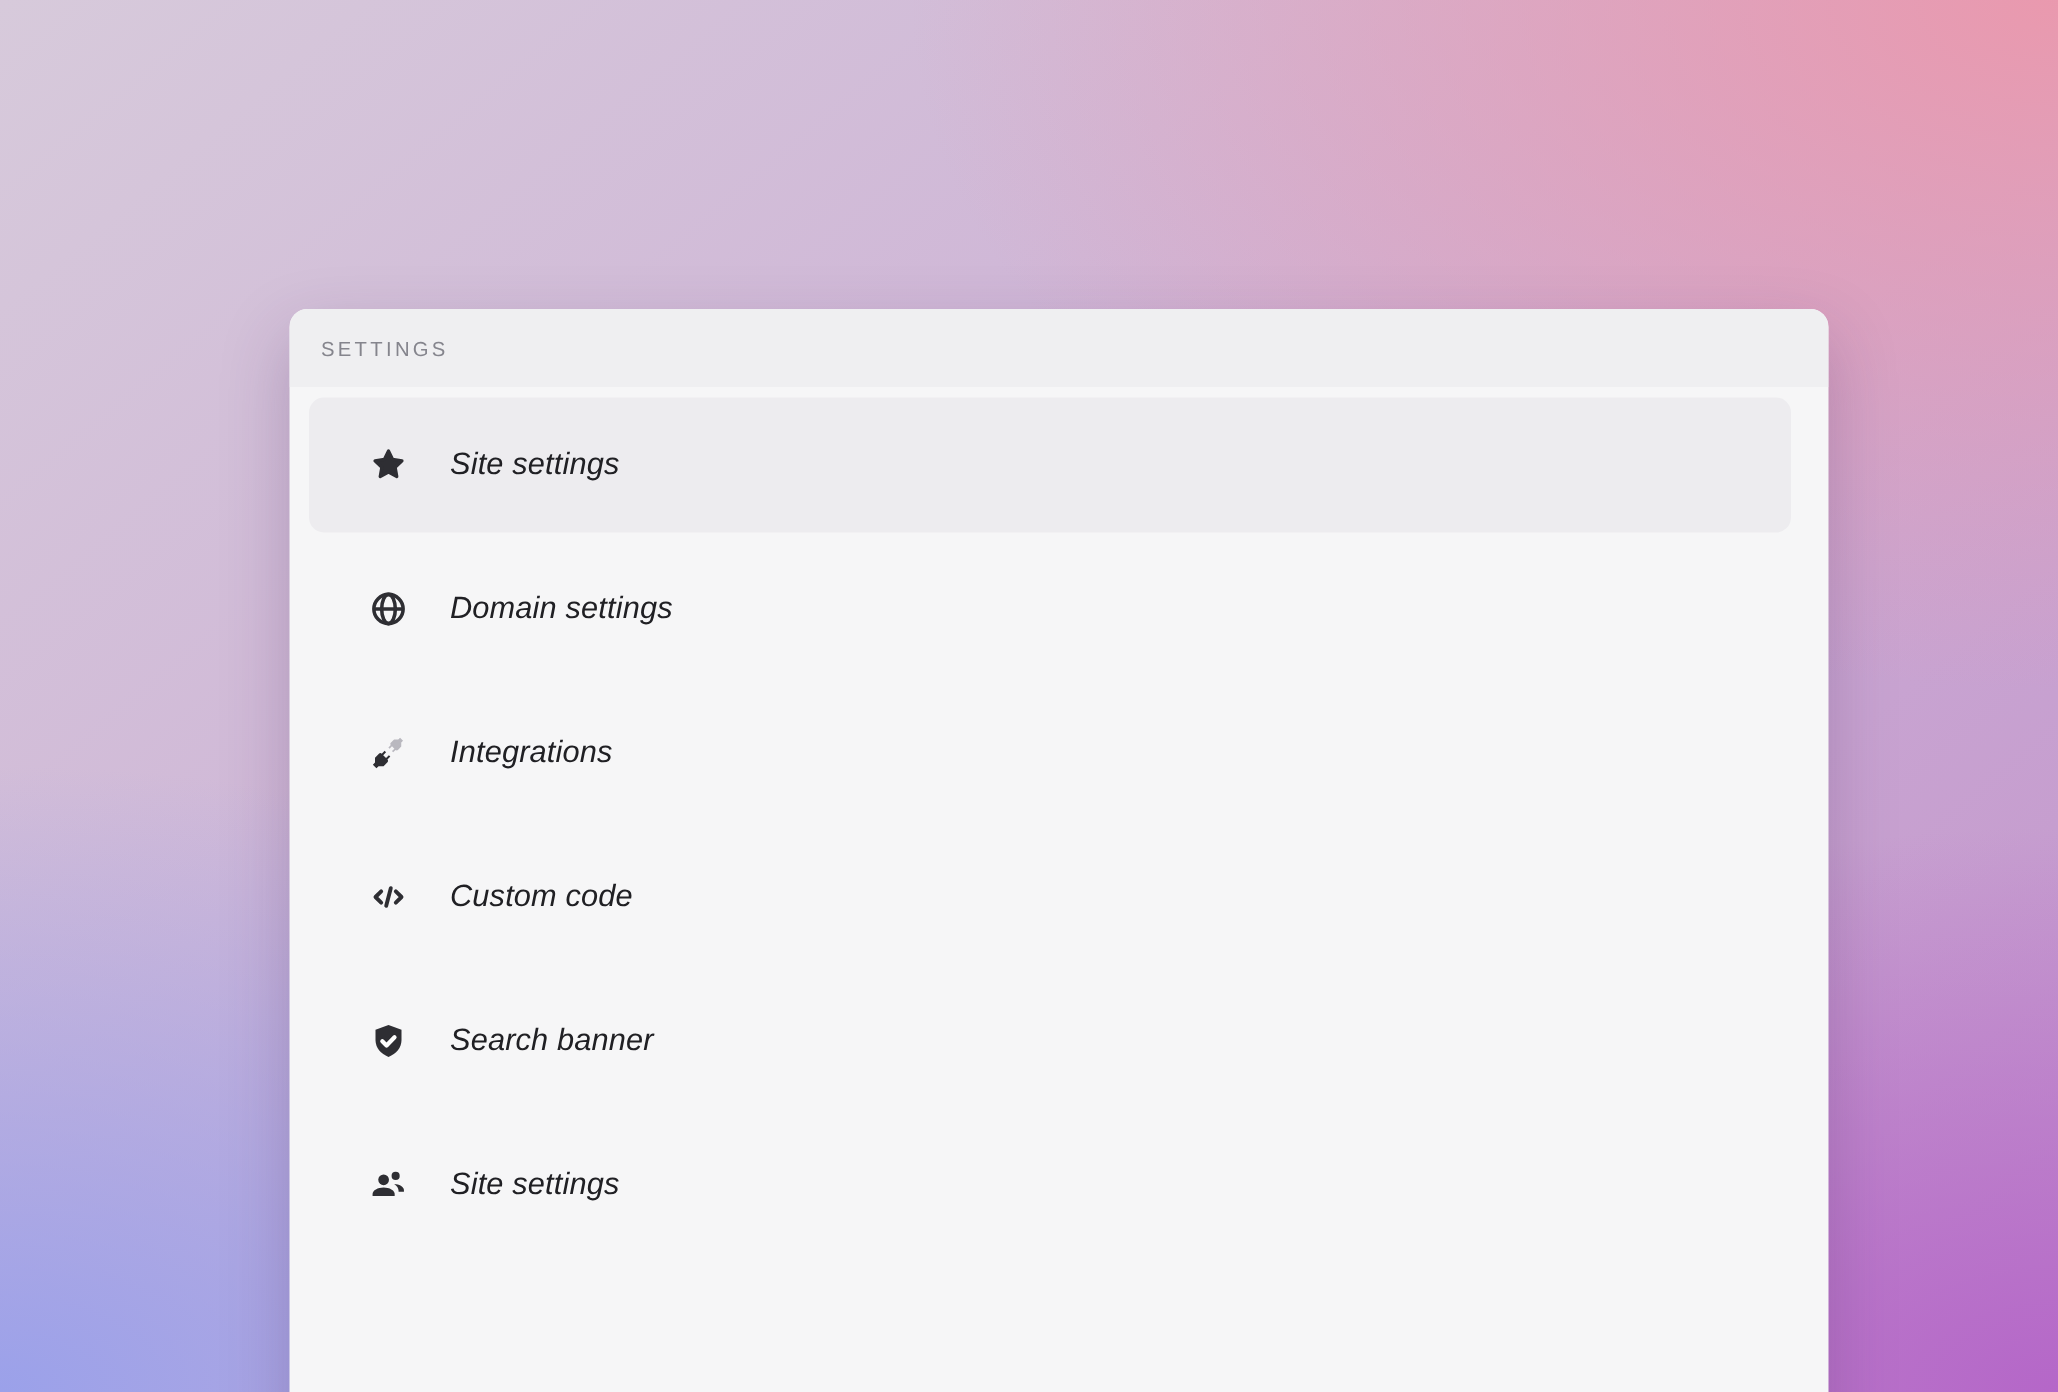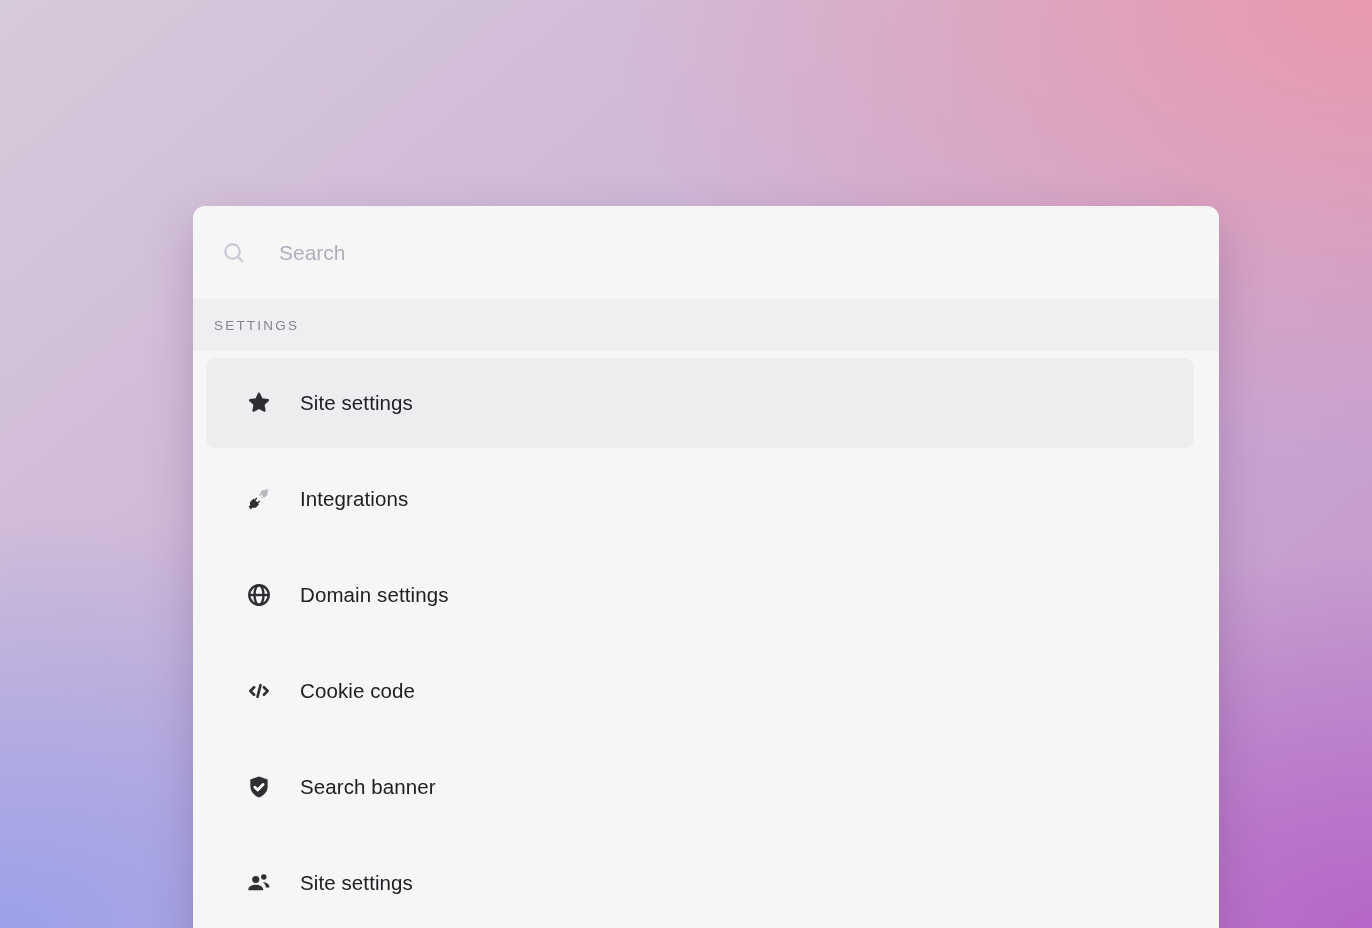--- a/index.html
+++ b/index.html
@@ -69,20 +69,21 @@
   }
 
   .row {
     height: 90px;
     margin-bottom: 6px;
     border-radius: 10px;
     display: flex;
     align-items: center;
     padding-left: 40px;
     cursor: pointer;
+    font-style: italic;
   }
   .row.selected { background: #edecef; }
 
   .row .icon {
     width: 26px;
     height: 26px;
     flex: 0 0 auto;
     display: flex;
     align-items: center;
     justify-content: center;
@@ -94,77 +95,70 @@
     font-size: 20.5px;
     color: #202024;
     letter-spacing: 0.1px;
   }
 </style>
 </head>
 <body>
 
 <div class="modal">
 
-  <div class="search-bar">
-    <svg width="24" height="24" viewBox="0 0 24 24" fill="none" stroke="#c7c5d1" stroke-width="2" stroke-linecap="round">
-      <circle cx="10.5" cy="10.5" r="7.2"></circle>
-      <line x1="15.9" y1="15.9" x2="20.4" y2="20.4"></line>
-    </svg>
-    <input class="search-input" type="text" placeholder="Search" style="">
-  </div>
 
   <div class="section-header">
     <span>SETTINGS</span>
   </div>
 
   <div class="list">
 
     <div class="row selected">
       <span class="icon">
         <svg viewBox="0 0 24 24">
           <path d="M12 3.4l2.55 5.2 5.75.8-4.2 4 1 5.7L12 16.4l-5.1 2.7 1-5.7-4.2-4 5.75-.8z" fill="#2e2e33" stroke="#2e2e33" stroke-width="2" stroke-linejoin="round"></path>
         </svg>
       </span>
       <span class="label">Site settings</span>
     </div>
 
     <div class="row">
       <span class="icon">
+        <svg viewBox="0 0 24 24" fill="none" stroke="#2e2e33" stroke-width="2.2">
+          <circle cx="12" cy="12" r="9"></circle>
+          <ellipse cx="12" cy="12" rx="4.2" ry="9"></ellipse>
+          <line x1="3" y1="12" x2="21" y2="12"></line>
+        </svg>
+      </span>
+      <span class="label">Domain settings</span>
+    </div>
+
+    <div class="row">
+      <span class="icon">
         <svg viewBox="0 0 24 24">
           <g transform="translate(16.9 6.6) rotate(-135) scale(0.52) translate(-12 -12.5)">
             <path d="M16 7V3h-2v4h-4V3H8v4c-1.1 0-2 .9-2 2v5.5L9.5 18v3h5v-3l3.5-3.5V9c0-1.1-.9-2-2-2z" fill="#b9b8bf"></path>
           </g>
           <g transform="translate(7.2 16.6) rotate(45) scale(0.62) translate(-12 -12.5)">
             <path d="M16 7V3h-2v4h-4V3H8v4c-1.1 0-2 .9-2 2v5.5L9.5 18v3h5v-3l3.5-3.5V9c0-1.1-.9-2-2-2z" fill="#2e2e33"></path>
           </g>
         </svg>
       </span>
       <span class="label">Integrations</span>
     </div>
 
     <div class="row">
       <span class="icon">
-        <svg viewBox="0 0 24 24" fill="none" stroke="#2e2e33" stroke-width="2.2">
-          <circle cx="12" cy="12" r="9"></circle>
-          <ellipse cx="12" cy="12" rx="4.2" ry="9"></ellipse>
-          <line x1="3" y1="12" x2="21" y2="12"></line>
-        </svg>
-      </span>
-      <span class="label">Domain settings</span>
-    </div>
-
-    <div class="row">
-      <span class="icon">
         <svg viewBox="0 0 24 24" fill="none" stroke="#2e2e33" stroke-width="2.4" stroke-linecap="round" stroke-linejoin="round">
           <path d="M7.5 8.5 4 12l3.5 3.5"></path>
           <path d="M16.5 8.5 20 12l-3.5 3.5"></path>
           <path d="M13.4 6.6l-2.8 10.8"></path>
         </svg>
       </span>
-      <span class="label">Cookie code</span>
+      <span class="label">Custom code</span>
     </div>
 
     <div class="row">
       <span class="icon">
         <svg viewBox="0 0 24 24">
           <path d="M12 2.2l8 2.9v6.3c0 4.8-3.2 8.5-8 10.4-4.8-1.9-8-5.6-8-10.4V5.1z" fill="#2e2e33"></path>
           <path d="M8.2 12.2l2.6 2.6 4.9-5.1" stroke="#ffffff" stroke-width="2.6" fill="none" stroke-linecap="round" stroke-linejoin="round"></path>
         </svg>
       </span>
       <span class="label">Search banner</span>

